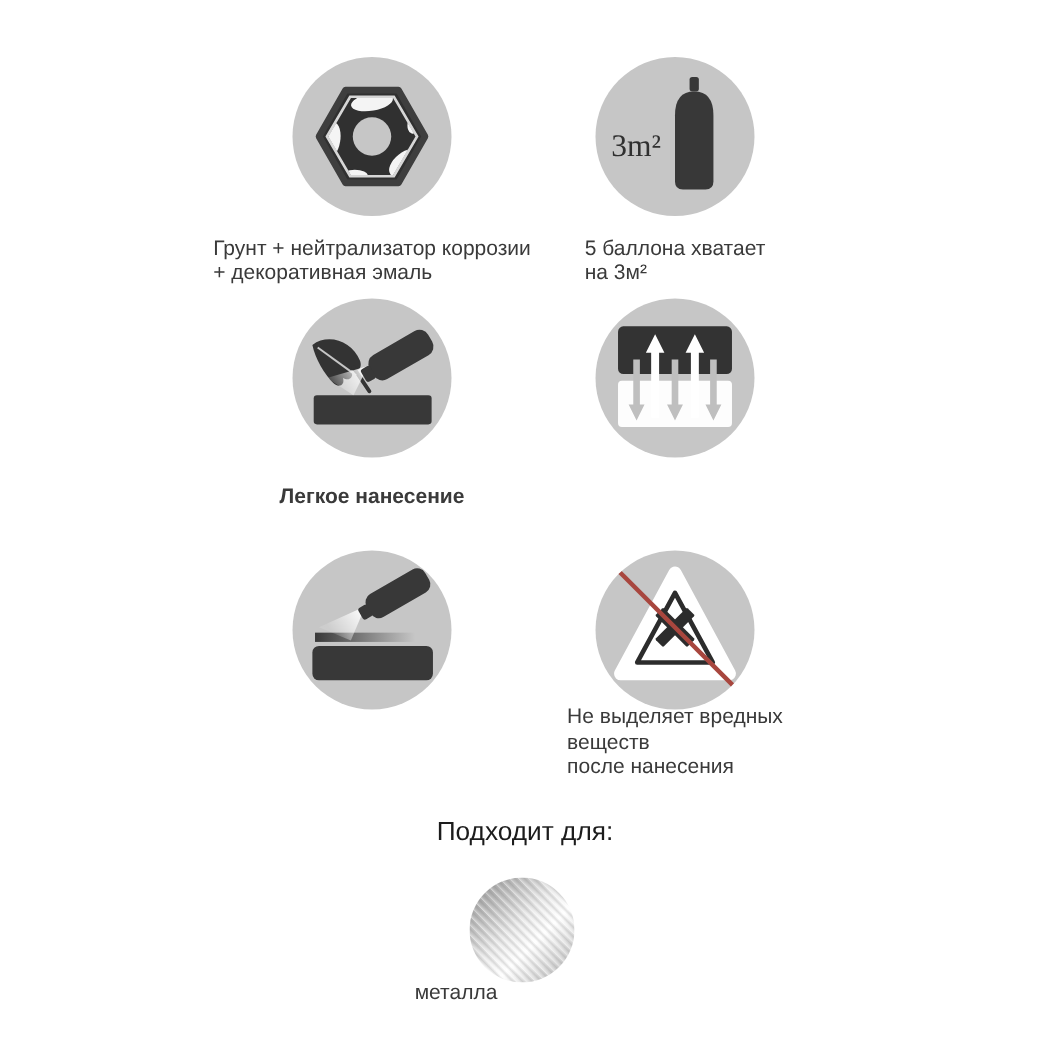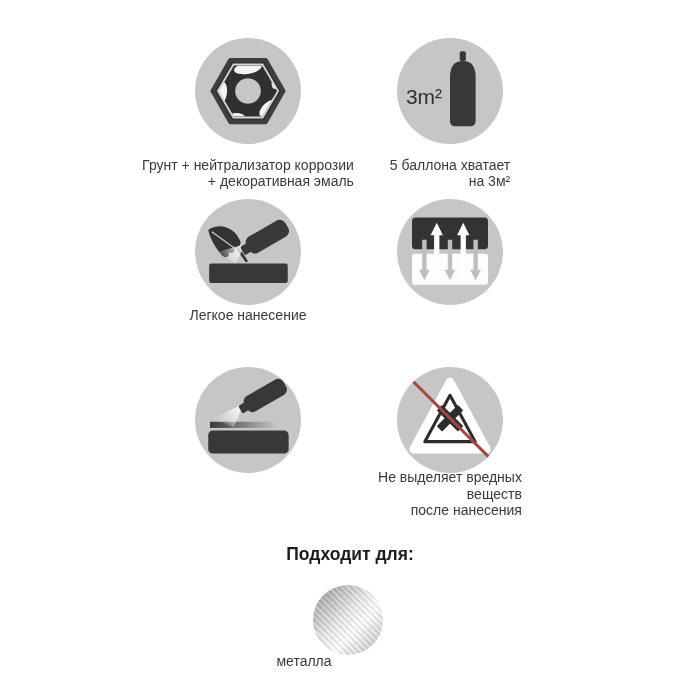--- a/index.html
+++ b/index.html
@@ -6,30 +6,30 @@
   body{font-family:"Liberation Sans",sans-serif;background:#ffffff;}
   .page{position:relative;width:700px;height:700px;background:#ffffff;overflow:hidden;}
   .circle{
     position:absolute;width:106px;height:106px;border-radius:50%;
     background:#c6c6c6;overflow:hidden;
   }
   .circle svg{display:block;width:100%;height:100%;}
   .caption{
     position:absolute;width:260px;height:54px;
     display:flex;align-items:center;justify-content:center;
-    text-align:right;white-space:pre-line;
+    text-align:left;white-space:pre-line;
     font-size:14px;line-height:16.5px;color:#3a3a3a;
   }
   .can-label{
     position:absolute;left:2px;top:47px;width:50px;text-align:center;
     font-size:21px;color:#303030;
   }
   .heading{
     position:absolute;left:0;top:544px;width:700px;text-align:center;
-    font-weight:bold;font-size:17.5px;color:#1c1c1c;
+    font-weight:normal;font-size:17.5px;color:#1c1c1c;
   }
   .metal{
     position:absolute;left:313px;top:585px;width:70px;height:70px;border-radius:50%;
     background:
       repeating-linear-gradient(45deg, rgba(255,255,255,0.45) 0px, rgba(255,255,255,0) 1.5px, rgba(90,90,90,0.18) 3px, rgba(255,255,255,0) 4.5px),
       linear-gradient(135deg,#8f8f8f 0%,#bcbcbc 22%,#eaeaea 45%,#ffffff 62%,#dcdcdc 80%,#b5b5b5 100%);
   }
   .metal-label{
     position:absolute;left:0;top:653px;width:608px;text-align:center;
     font-size:14px;color:#3a3a3a;
@@ -55,21 +55,21 @@
         <ellipse cx="85" cy="80" rx="14" ry="8" transform="rotate(-38 85 80)"></ellipse>
         <ellipse cx="47" cy="90" rx="10" ry="5"></ellipse>
         <ellipse cx="92" cy="50" rx="5" ry="8" transform="rotate(15 92 50)"></ellipse>
       </g>
       <circle cx="60" cy="60" r="14.5" fill="#c6c6c6"></circle>
     </svg>
   </div>
   <div class="caption" style="left:118px;top:146px;">Грунт + нейтрализатор коррозии
 + декоративная эмаль</div>
 
-  <div class="circle" style="left:397px;top:38px;">
+  <div class="circle" style="left:397px;top:38px;font-family:Liberation Serif, serif;">
     <span class="can-label">3m²</span>
     <svg viewBox="0 0 120 120">
       <g fill="#383838">
         <rect x="71" y="15" width="7" height="11" rx="2"></rect>
         <path d="M 60 44 Q 60 26 74.5 26 Q 89 26 89 44 L 89 94 Q 89 100 83 100 L 66 100 Q 60 100 60 94 Z"></path>
       </g>
     </svg>
   </div>
   <div class="caption" style="left:320px;top:146px;">5 баллона хватает
 на 3м²</div>
@@ -86,21 +86,21 @@
       <path d="M 15 35 C 27 26 45 32 51 47 C 53 53 49 56 44 54 C 47 59 43 63 38 60 C 40 65 35 68 31 64 C 24 57 17 45 15 35 Z" fill="#333333"></path>
       <path d="M 46 52 L 58 70" stroke="#333333" stroke-width="3" stroke-linecap="round" fill="none"></path>
       <path d="M 19 37 L 48 58" stroke="#c6c6c6" stroke-width="1.5" fill="none"></path>
       <polygon points="57,51 26,60 46,73" fill="url(#cone3)"></polygon>
       <g transform="rotate(-30 82 42)" fill="#383838">
         <rect x="56" y="32" width="51" height="21" rx="7.5"></rect>
         <rect x="49" y="37" width="8" height="11" rx="2"></rect>
       </g>
     </svg>
   </div>
-  <div class="caption" style="left:118px;top:288px;">Легкое нанесение</div>
+  <div class="caption" style="left:118px;top:303px;font-weight:bold;">Легкое нанесение</div>
 
   <div class="circle" style="left:397px;top:199px;">
     <svg viewBox="0 0 120 120">
       <rect x="17" y="21" width="86" height="36" rx="4" fill="#333333"></rect>
       <rect x="17" y="62" width="86" height="35" rx="3" fill="#fdfdfd"></rect>
       <g fill="#bfbfbf">
         <path d="M28.5,46 L33.5,46 L33.5,80 L37,80 L31,92 L25,80 L28.5,80 Z"></path>
         <path d="M57.5,46 L62.5,46 L62.5,80 L66,80 L60,92 L54,80 L57.5,80 Z"></path>
         <path d="M86.5,46 L91.5,46 L91.5,80 L95,80 L89,92 L83,80 L86.5,80 Z"></path>
       </g>

